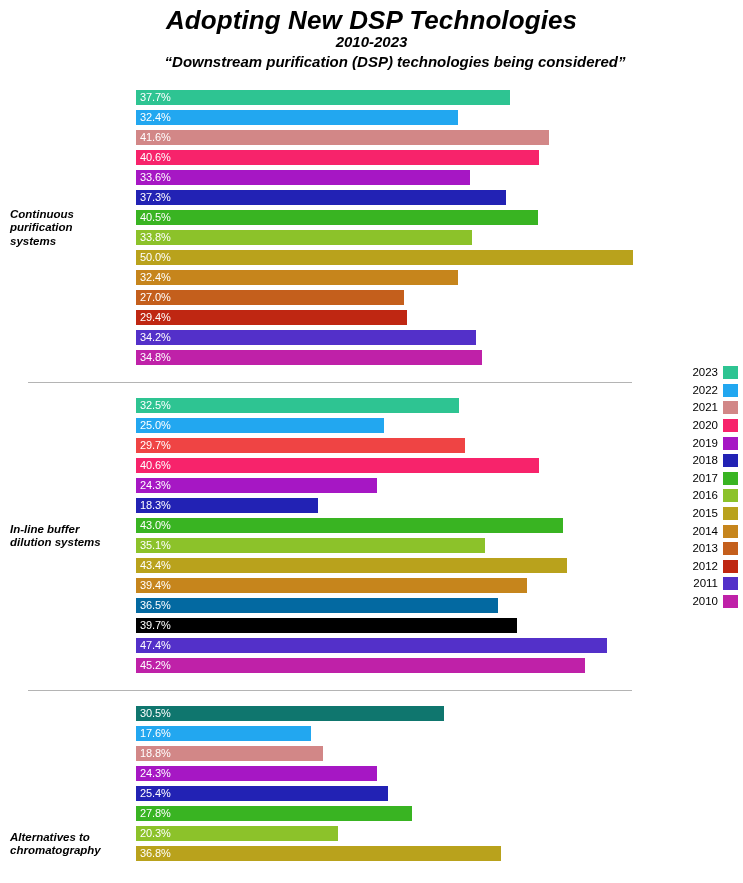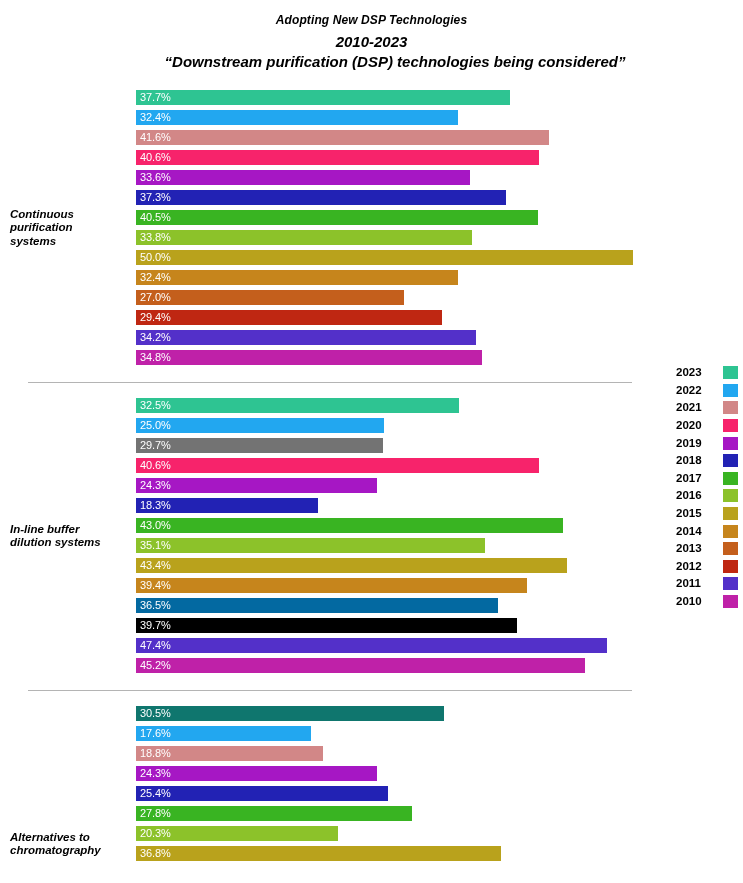--- a/index.html
+++ b/index.html
@@ -24,21 +24,21 @@
   
   .title-block {
     position: absolute;
     top: 8px;
     left: 0;
     width: 743px;
     text-align: center;
     color: #000;
   }
   .title-main {
-    font-size: 12px;
+    font-size: 26px;
     font-weight: bold;
     font-style: italic;
     letter-spacing: 0.1px;
     line-height: 24px;
   }
   .title-sub {
     font-size: 15px;
     font-weight: bold;
     font-style: italic;
     line-height: 20px;
@@ -122,23 +122,22 @@
   
   .legend {
     position: absolute;
     left: 676px;
     top: 364px;
     width: 62px;
   }
   .legend-item {
     display: flex;
     align-items: center;
-    justify-content: space-between;
+    justify-content: flex-end;
     height: 17.6px;
-    font-weight: bold;
   }
   .legend-text {
     font-size: 11.5px;
     color: #000;
     margin-right: 5px;
     line-height: 13px;
   }
   .legend-swatch {
     width: 15px;
     height: 13px;
@@ -214,21 +213,21 @@
               <div class="bar" style="width: 321.732px; background: rgb(198, 133, 28);">
                 <div class="bar-label">32.4%</div>
               </div>
             </div>
             <div class="bar-row">
               <div class="bar" style="width: 268.11px; background: rgb(196, 95, 28);">
                 <div class="bar-label">27.0%</div>
               </div>
             </div>
             <div class="bar-row">
-              <div class="bar" style="width: 306px; background: rgb(191, 39, 18);">
+              <div class="bar" style="width: 271px; background: rgb(191, 39, 18);">
                 <div class="bar-label">29.4%</div>
               </div>
             </div>
             <div class="bar-row">
               <div class="bar" style="width: 339.606px; background: rgb(83, 48, 201);">
                 <div class="bar-label">34.2%</div>
               </div>
             </div>
             <div class="bar-row">
               <div class="bar" style="width: 345.564px; background: rgb(191, 33, 168);">
@@ -252,21 +251,21 @@
               <div class="bar" style="width: 322.725px; background: rgb(46, 196, 146);">
                 <div class="bar-label">32.5%</div>
               </div>
             </div>
             <div class="bar-row">
               <div class="bar" style="width: 248.25px; background: rgb(34, 167, 240);">
                 <div class="bar-label">25.0%</div>
               </div>
             </div>
             <div class="bar-row">
-              <div class="bar" style="width: 247px; background: #737373;">
+              <div class="bar" style="width: 329px; background: #ef4444;">
                 <div class="bar-label">29.7%</div>
               </div>
             </div>
             <div class="bar-row">
               <div class="bar" style="width: 403.158px; background: rgb(247, 35, 107);">
                 <div class="bar-label">40.6%</div>
               </div>
             </div>
             <div class="bar-row">
               <div class="bar" style="width: 241.299px; background: rgb(166, 23, 196);">

